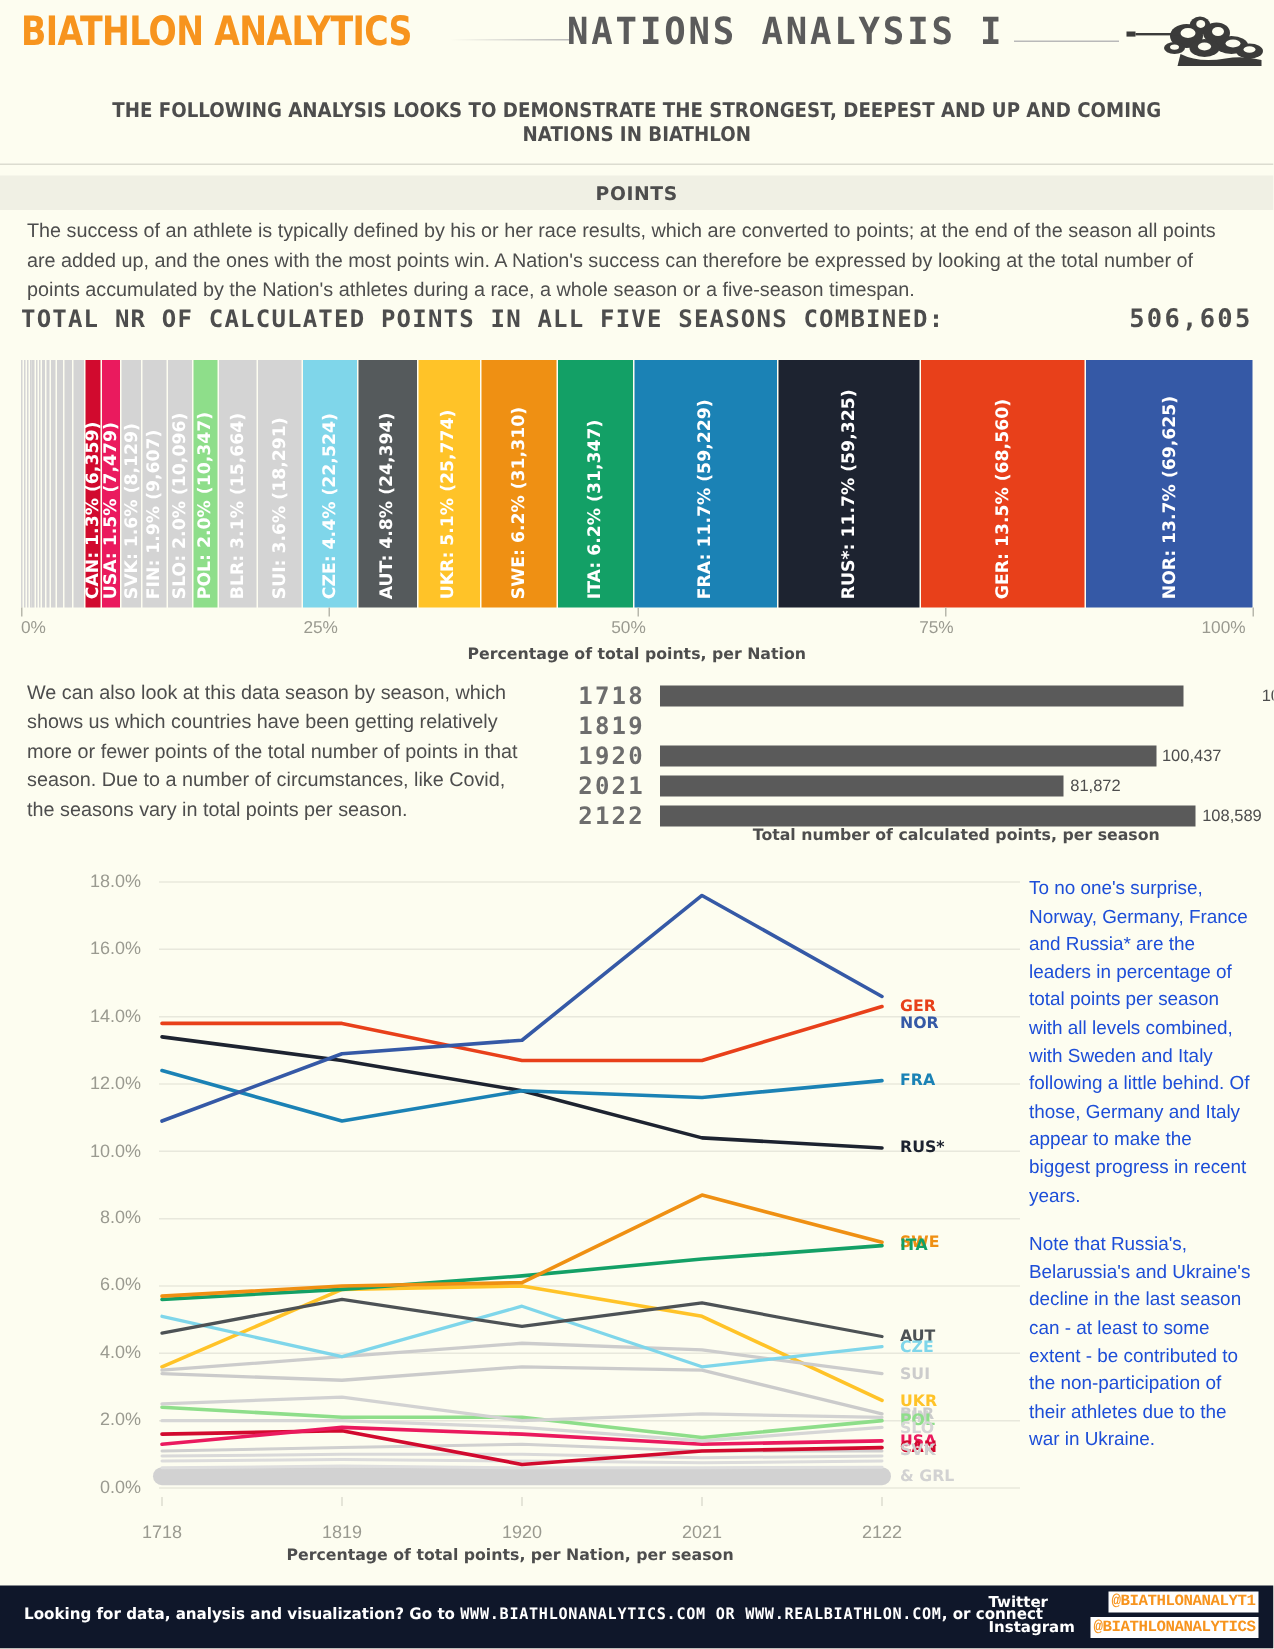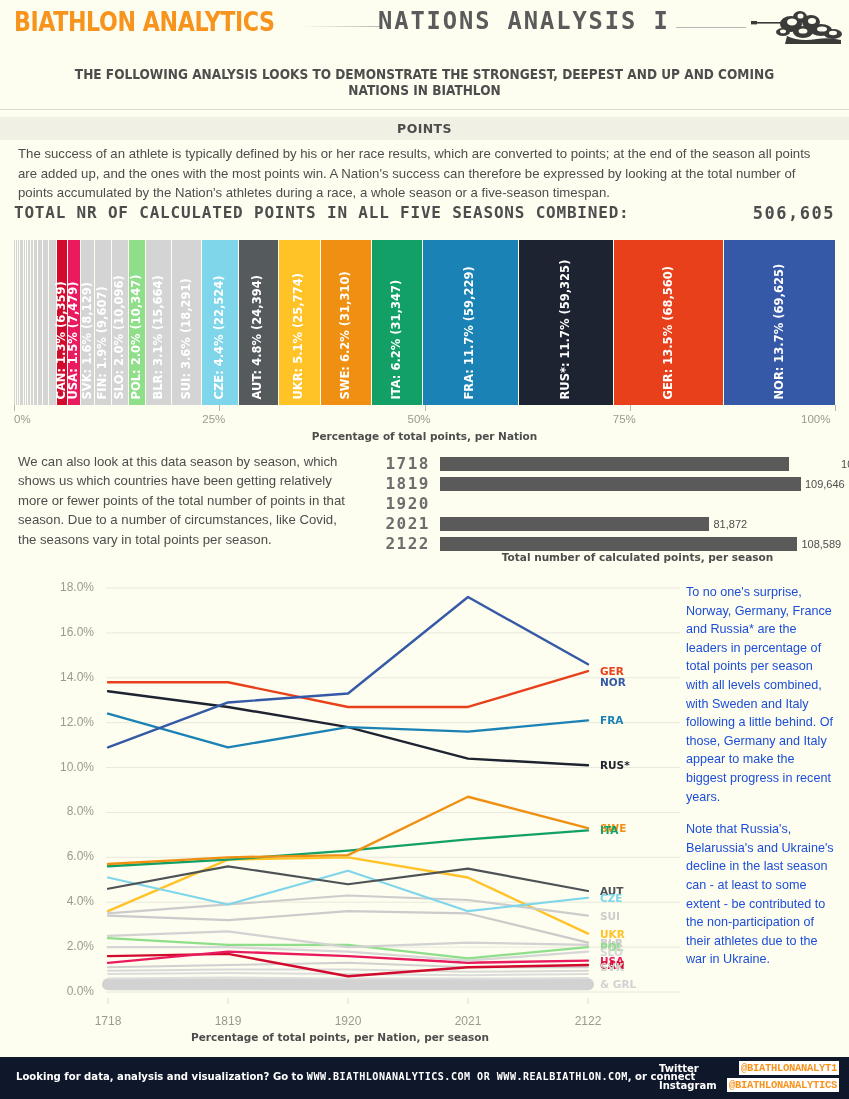--- a/index.html
+++ b/index.html
@@ -271,27 +271,27 @@
   <div id="seasonRows">
       <div class="srow">
         <div class="syr">1718</div>
         <div class="sbarTrack">
           <div class="sbar" style="width: 349.117px;"></div>
           <div class="sval" style="left: 353.117px; margin-left: 48px;">106,061</div>
         </div>
       </div>
       <div class="srow">
         <div class="syr">1819</div>
-        <div class="sbarTrack">
-          <div class="sbar" style="width: 360.918px;"></div>
-          <div class="sval" style="left: 364.918px;">109,646</div>
-        </div>
       </div>
       <div class="srow">
         <div class="syr">1920</div>
+        <div class="sbarTrack">
+          <div class="sbar" style="width: 330.605px;"></div>
+          <div class="sval" style="left: 334.605px;">100,437</div>
+        </div>
       </div>
       <div class="srow">
         <div class="syr">2021</div>
         <div class="sbarTrack">
           <div class="sbar" style="width: 269.495px;"></div>
           <div class="sval" style="left: 273.495px;">81,872</div>
         </div>
       </div>
       <div class="srow">
         <div class="syr">2122</div>

